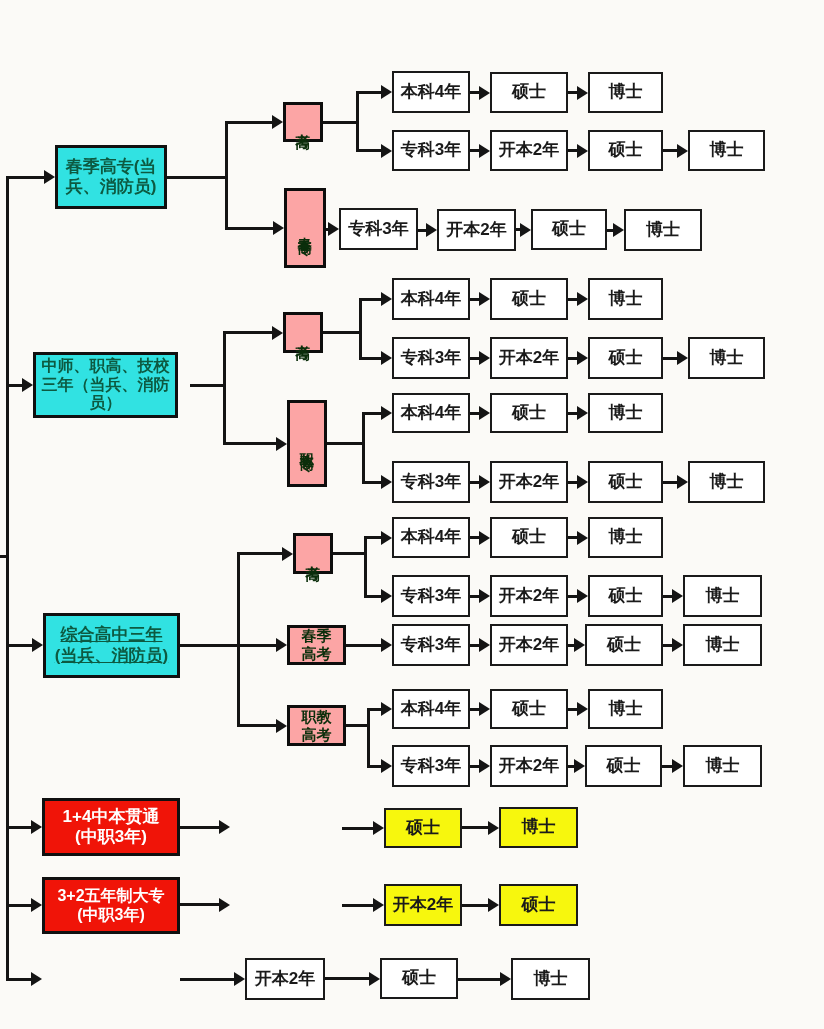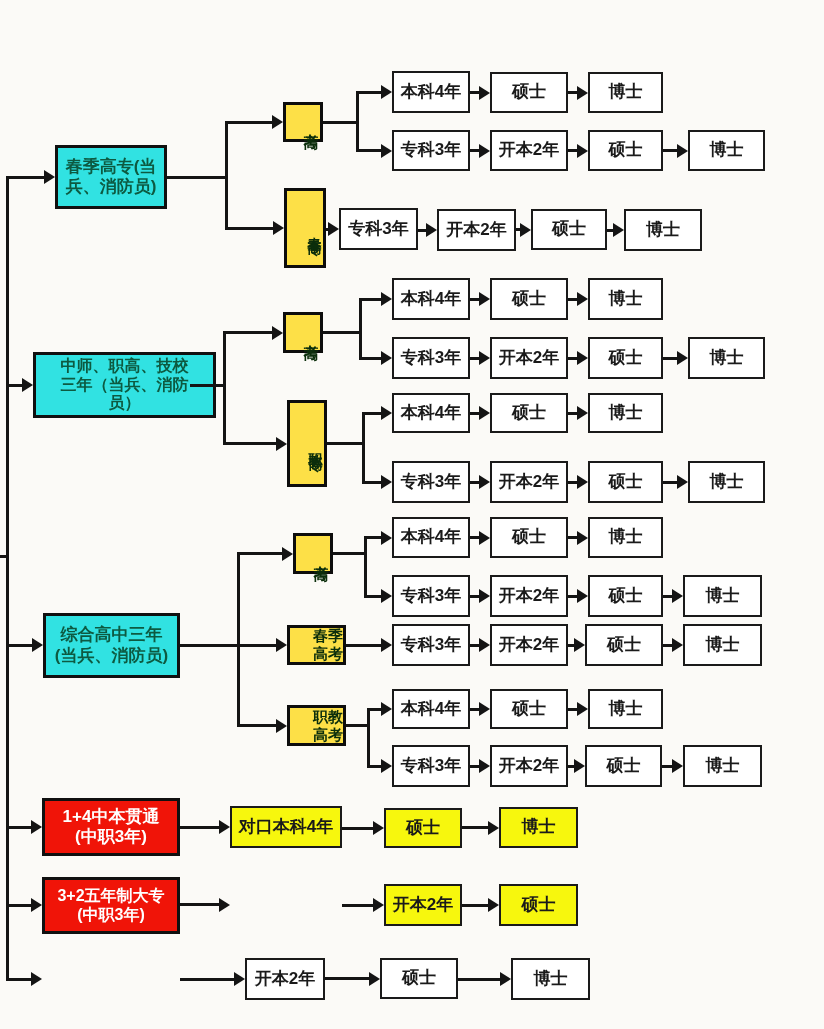--- a/index.html
+++ b/index.html
@@ -3,21 +3,21 @@
 <meta charset="utf-8">
 <style>
   html,body{margin:0;padding:0;background:#fbfaf7;}
   #canvas{position:relative;overflow:hidden;background:#fbfaf7;
     font-family:"Liberation Sans",sans-serif;}
   .node{position:absolute;box-sizing:border-box;display:flex;align-items:center;
     justify-content:center;text-align:center;font-weight:bold;line-height:1.18;}
   .node span{white-space:pre-line;}
   .cyan{background:#31e2e2;border:3px solid #101010;color:#0d5a41;}
   .red{background:#f01408;border:3px solid #101010;color:#ffffff;}
-  .green{background:#fde047;border:3px solid #0d0d0d;color:#0b2e0b;justify-content:flex-end;}
+  .green{background:#fca5a5;border:3px solid #0d0d0d;color:#0b2e0b;}
   .white{background:#ffffff;border:2.5px solid #1a1a1a;color:#1a1a1a;}
   .yellow{background:#f7f70d;border:2.5px solid #1a1a1a;color:#1a1a1a;}
   .vtext span{writing-mode:vertical-rl;text-orientation:upright;letter-spacing:1px;}
   .line{position:absolute;background:#141414;}
   .arrow{position:absolute;width:0;height:0;border-top:7px solid transparent;
     border-bottom:7px solid transparent;border-left:11px solid #141414;}
 </style>
 </head>
 <body>
 
@@ -58,21 +58,21 @@
     </div>
     <div class="node white" style="left: 437px; top: 209px; width: 79px; height: 42px; font-size: 17px;">
       <span>开本2年</span>
     </div>
     <div class="node white" style="left: 531px; top: 209px; width: 76px; height: 41px; font-size: 17px;">
       <span>硕士</span>
     </div>
     <div class="node white" style="left: 624px; top: 209px; width: 78px; height: 42px; font-size: 17px;">
       <span>博士</span>
     </div>
-    <div class="node cyan" style="left: 33px; top: 352px; width: 183px; height: 66px; font-size: 16px;">
+    <div class="node cyan" style="left: 33px; top: 352px; width: 145px; height: 66px; font-size: 16px;">
       <span>中师、职高、技校
 三年（当兵、消防
 员）</span>
     </div>
     <div class="node green vtext" style="left: 283px; top: 312px; width: 40px; height: 41px; font-size: 15px;">
       <span>高考</span>
     </div>
     <div class="node green vtext" style="left: 287px; top: 400px; width: 40px; height: 87px; font-size: 14px;">
       <span>职教高专</span>
     </div>
@@ -111,21 +111,21 @@
     </div>
     <div class="node white" style="left: 490px; top: 461px; width: 78px; height: 42px; font-size: 17px;">
       <span>开本2年</span>
     </div>
     <div class="node white" style="left: 588px; top: 461px; width: 75px; height: 42px; font-size: 17px;">
       <span>硕士</span>
     </div>
     <div class="node white" style="left: 688px; top: 461px; width: 77px; height: 42px; font-size: 17px;">
       <span>博士</span>
     </div>
-    <div class="node cyan" style="left: 43px; top: 613px; width: 137px; height: 65px; font-size: 17px;">
+    <div class="node cyan" style="left: 43px; top: 613px; width: 137px; height: 65px; font-size: 17px; text-decoration: underline;">
       <span>综合高中三年
 (当兵、消防员)</span>
     </div>
     <div class="node green vtext" style="left: 293px; top: 533px; width: 40px; height: 41px; font-size: 15px;">
       <span>高考</span>
     </div>
     <div class="node green" style="left: 287px; top: 625px; width: 59px; height: 40px; font-size: 15px;">
       <span>春季
 高考</span>
     </div>
@@ -183,23 +183,20 @@
     </div>
     <div class="node white" style="left: 585px; top: 745px; width: 77px; height: 42px; font-size: 17px;">
       <span>硕士</span>
     </div>
     <div class="node white" style="left: 683px; top: 745px; width: 79px; height: 42px; font-size: 17px;">
       <span>博士</span>
     </div>
     <div class="node red" style="left: 42px; top: 798px; width: 138px; height: 58px; font-size: 17px;">
       <span>1+4中本贯通
 (中职3年)</span>
-    </div>
-    <div class="node yellow" style="left: 230px; top: 806px; width: 112px; height: 42px; font-size: 17px;">
-      <span>对口本科4年</span>
     </div>
     <div class="node yellow" style="left: 384px; top: 808px; width: 78px; height: 40px; font-size: 17px;">
       <span>硕士</span>
     </div>
     <div class="node yellow" style="left: 499px; top: 807px; width: 79px; height: 41px; font-size: 17px;">
       <span>博士</span>
     </div>
     <div class="node red" style="left: 42px; top: 877px; width: 138px; height: 57px; font-size: 16px;">
       <span>3+2五年制大专
 (中职3年)</span>

